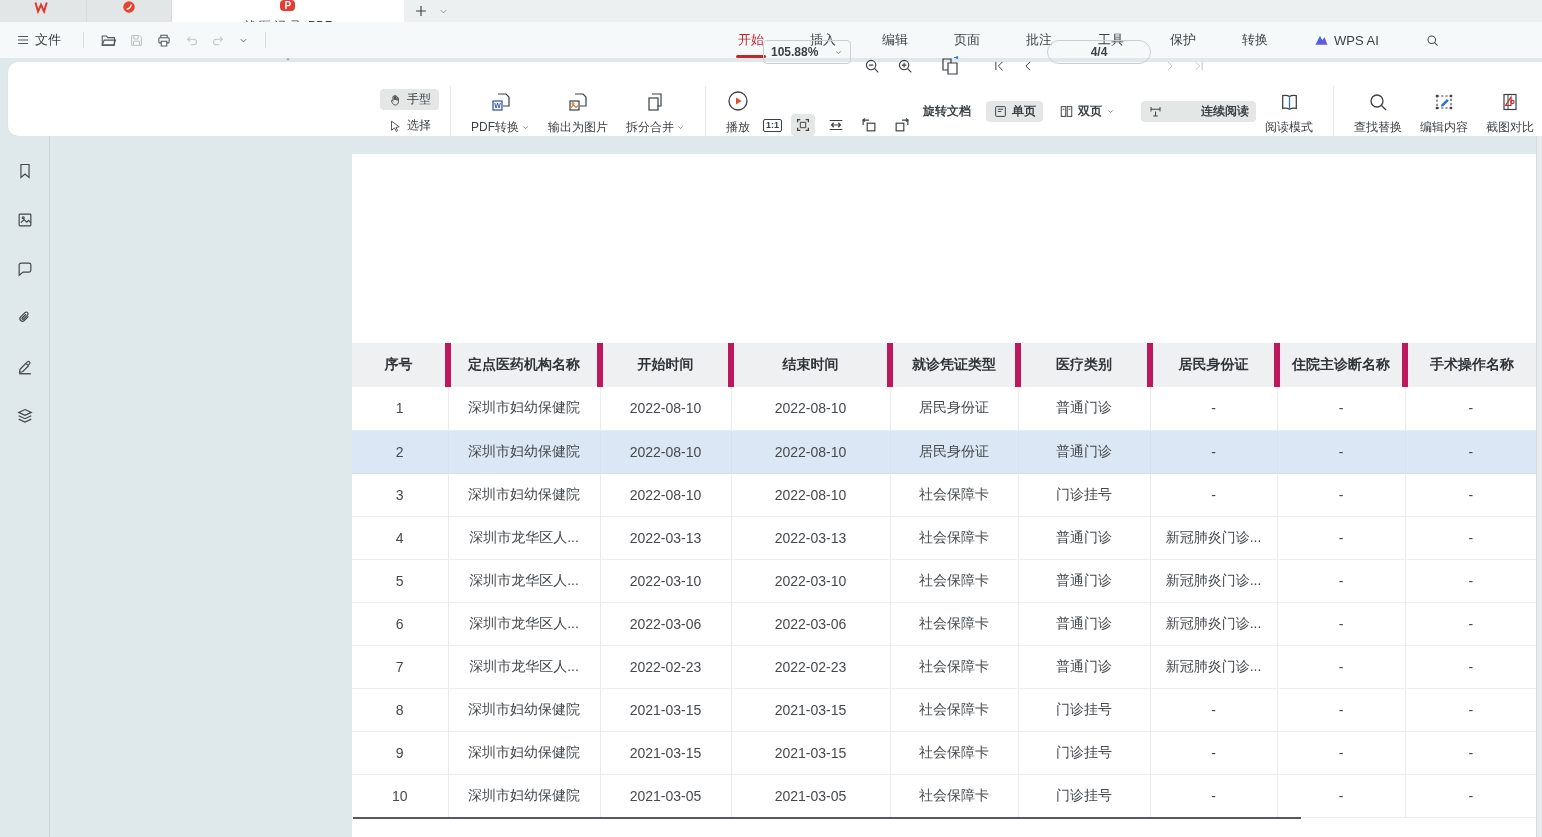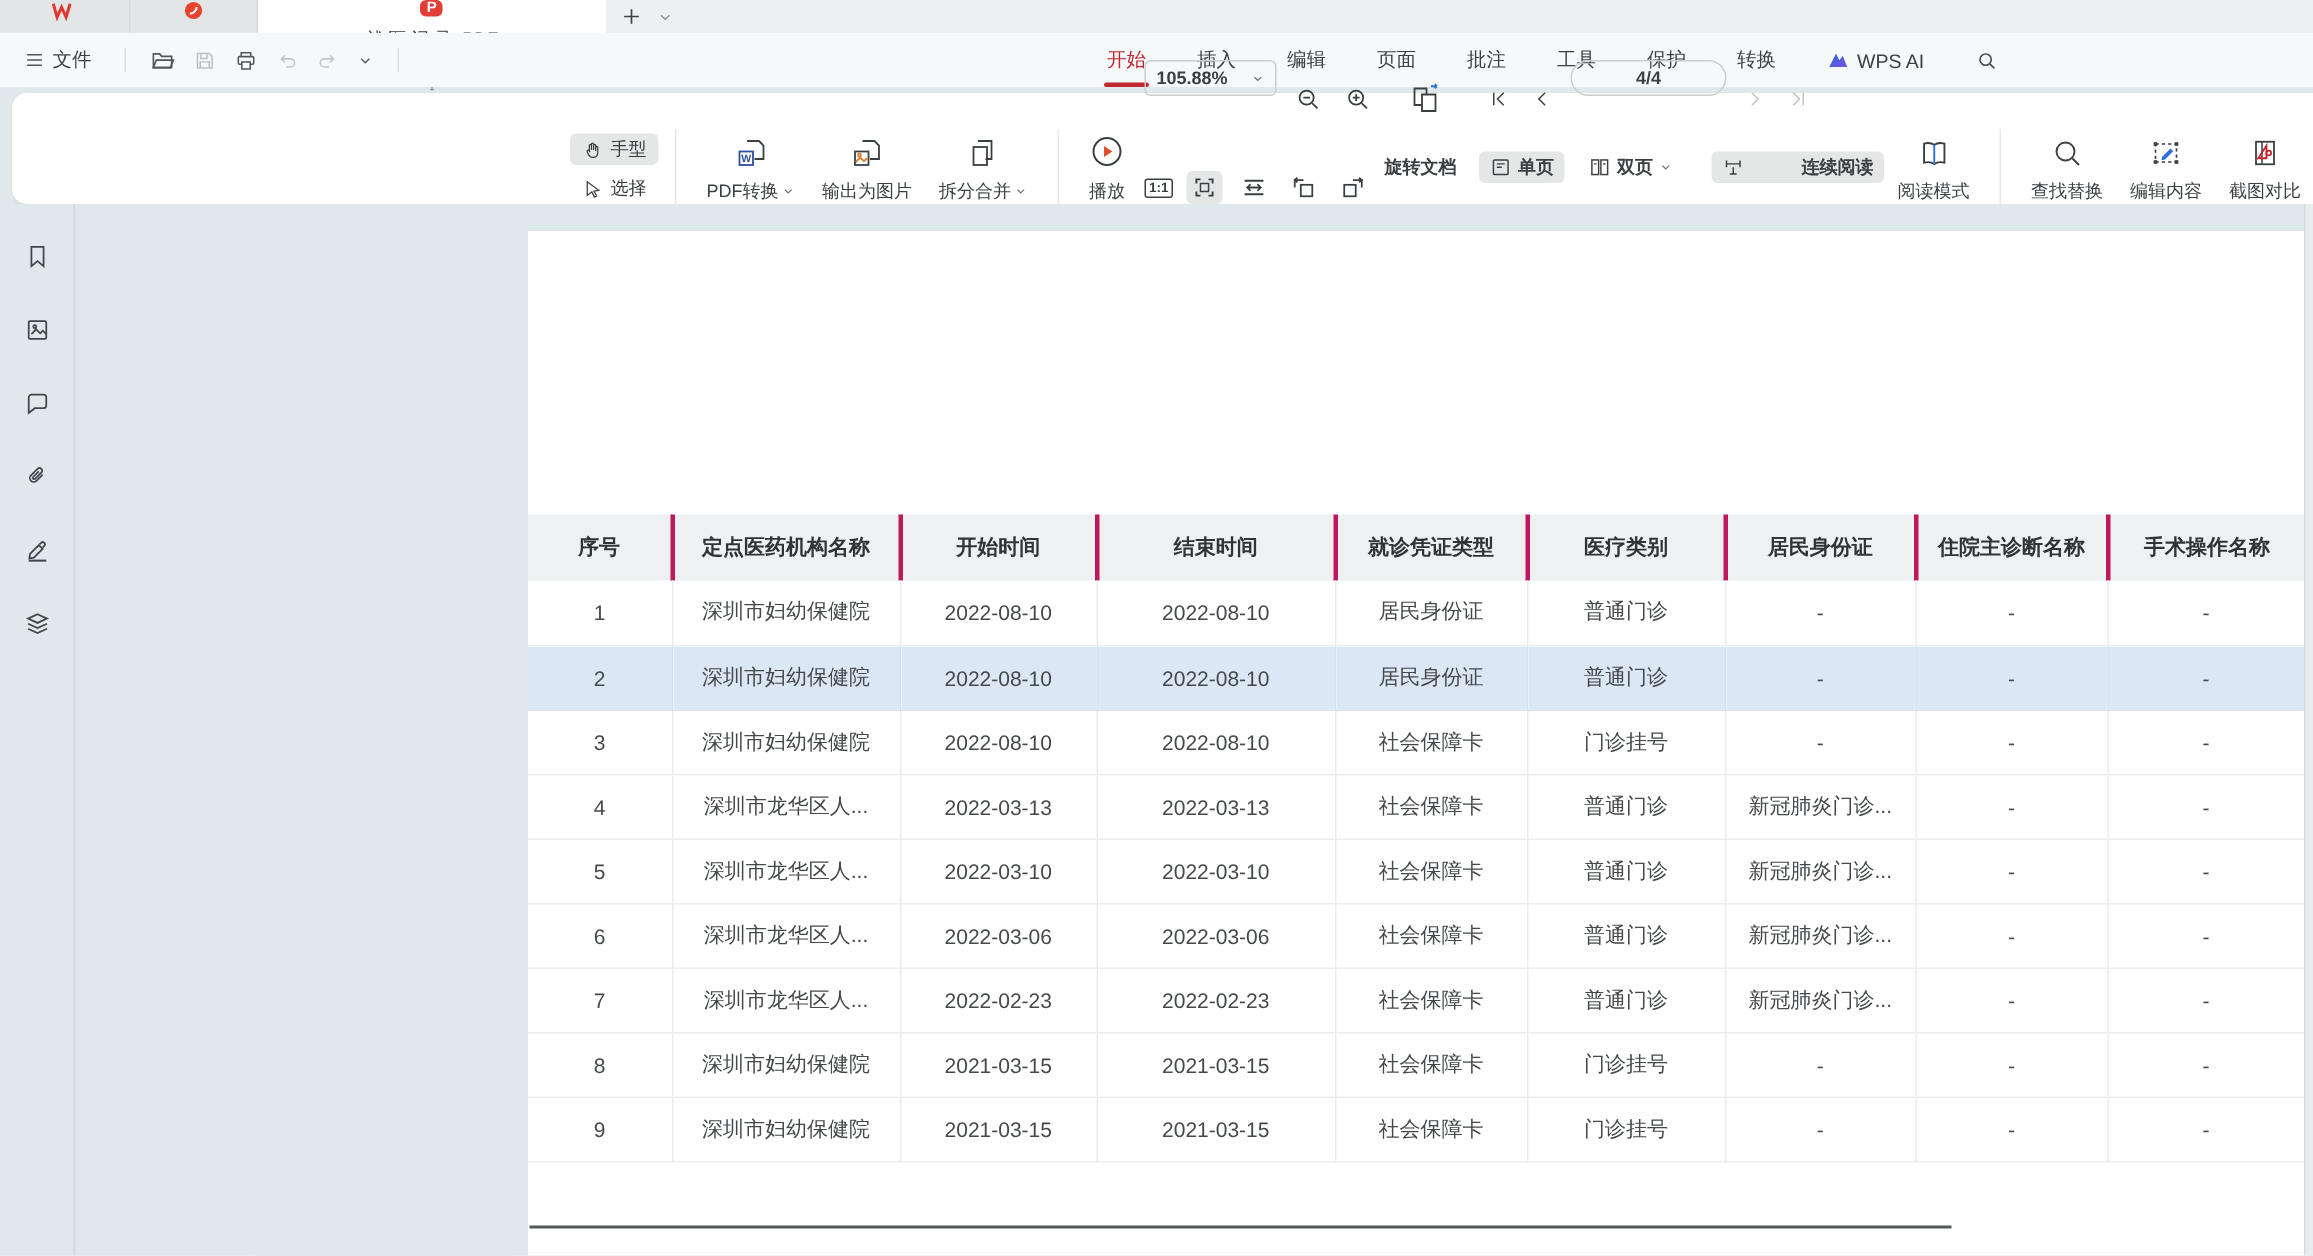--- a/index.html
+++ b/index.html
@@ -23,21 +23,21 @@
 
   
   .menubar { position:absolute; left:0; top:22px; width:100%; height:36px;
     background:#f6f9f9; display:flex; align-items:center; font-size:13px; color:#3a3f42; }
   .menubar .grp { display:flex; align-items:center; gap:12px; padding-left:10px; }
   .file-btn { display:flex; align-items:center; gap:5px; padding:3px 6px; border-radius:4px; }
   .mb-ic { display:flex; align-items:center; color:#50565a; }
   .mb-ic.disabled { color:#bfc5c6; }
   .vsep { width:1px; height:16px; background:#d8dddd; margin:0 4px; }
   .ribbon { position:absolute; left:738px; top:0; height:36px; display:flex;
-    align-items:center; gap:34px; }
+    align-items:center; gap:46px; }
   .rtab { position:relative; padding:2px 0; cursor:default; }
   .rtab.active { color:#c2262e; }
   .rtab.active::after { content:""; position:absolute; left:-2px; right:-2px; bottom:-7px;
     height:3px; border-radius:2px; background:#c2262e; }
   .wpsai { display:flex; align-items:center; gap:5px; }
   .searchbtn { display:flex; align-items:center; color:#45494c; }
 
   
   .toolcard { position:absolute; left:8px; top:62px; width:1534px; height:74px;
     background:#ffffff; border-radius:10px 0 0 10px; box-shadow:0 1px 2px rgba(0,0,0,.06);
@@ -75,21 +75,21 @@
   .sideicon { display:flex; align-items:center; justify-content:center; width:26px; height:26px; }
   .rightstrip { position:absolute; right:0; top:0; width:6px; height:100%;
     background:#e9edee; border-left:1px solid #d6dde0; }
 
   .page { position:absolute; left:352px; top:18px; width:1184px; height:683px;
     background:#ffffff; }
 
   table.med { position:absolute; left:0; top:189px; width:1184px; border-collapse:collapse;
     table-layout:fixed; font-size:14px; color:#45494d; }
   table.med th { height:44px; background:#eef0f2; font-weight:bold; color:#2f3438;
-    border-right:3px solid #be185d; text-align:center; font-size:14px; }
+    border-right:6px solid #be185d; text-align:center; font-size:14px; }
   table.med th:last-child { border-right:none; }
   table.med td { height:43px; text-align:center; border-bottom:1px solid #ededee;
     border-right:1px solid #ebebec; white-space:nowrap; overflow:hidden; }
   table.med td:last-child { border-right:none; }
   table.med tr.hl td { background:#dbe7f4; border-right-color:#d3e1f0;
     border-bottom-color:#d3e1f0; }
   .endline { position:absolute; left:1px; top:663px; width:948px; height:2px;
     background:#55595d; }
 </style>
 </head>
@@ -626,20 +626,31 @@
               <td>9</td>
               <td>深圳市妇幼保健院</td>
               <td>2021-03-15</td>
               <td>2021-03-15</td>
               <td>社会保障卡</td>
               <td>门诊挂号</td>
               <td>-</td>
               <td>-</td>
               <td>-</td>
             </tr>
+            <tr>
+              <td>10</td>
+              <td>深圳市妇幼保健院</td>
+              <td>2021-03-05</td>
+              <td>2021-03-05</td>
+              <td>社会保障卡</td>
+              <td>门诊挂号</td>
+              <td>-</td>
+              <td>-</td>
+              <td>-</td>
+            </tr>
           </tbody>
       </table>
       <div class="endline"></div>
     </div>
 
     <div class="rightstrip"></div>
   </div>
 </div>
 
 </body></html>

